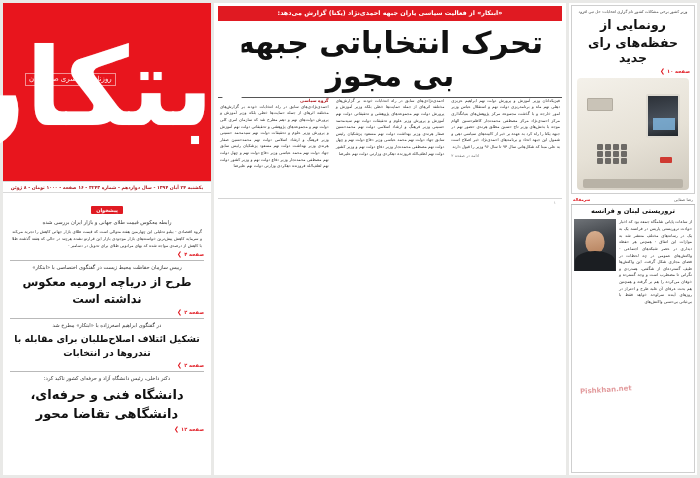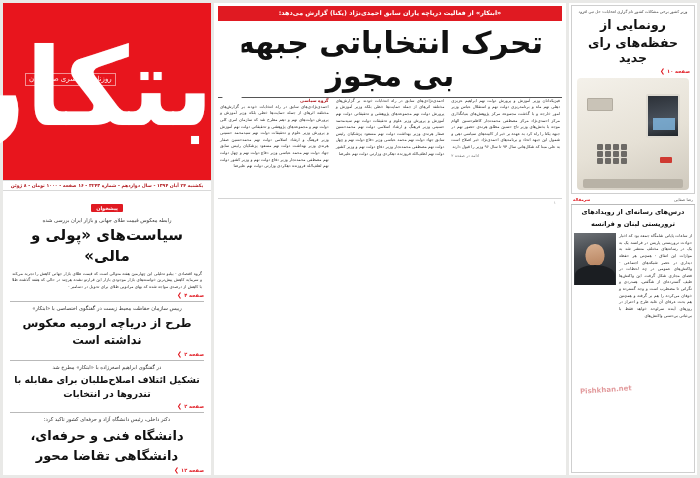--- a/index.html
+++ b/index.html
@@ -299,21 +299,20 @@
     <div class="dateline">یکشنبه ۲۴ آبان ۱۳۹۴ - سال دوازدهم - شماره ۳۲۴۳ - ۱۶ صفحه - ۱۰۰۰ تومان - ۸ ژوئن</div>
 
     <div class="rcol-inner">
 
       <div class="badge-row">
         <span class="tag-red">پیشخوان</span>
       </div>
 
       <div class="rblock">
         <div class="kicker">رابطه معکوس قیمت طلای جهانی و بازار ایران بررسی شده</div>
-        <div class="rhead-1">سیاست‌های «پولی و مالی»</div>
         <div class="body-text" style="margin-top:3px;padding:0 2px;">گروه اقتصادی - بیلبو  تحلیلی این چهارمین هفته متوالی است که قیمت طلای بازار جهانی کاهش را تجربه می‌کند و سرمایه کاهش پیش‌ترین خواسته‌های بازار موجودی بازار این قرارتو نشده هرچند در حالی که هفته گذشته طلا با کاهش از درصدی مواجه شده که بهای مرانویی طلای برای تحویل در دسامبر -</div>
         <div class="more">صفحه ۴</div>
       </div>
 
       <div class="rule sep"></div>
 
       <div class="rblock">
         <div class="kicker">رییس سازمان حفاظت محیط زیست در گفتگوی اختصاصی با «ابتکار»</div>
         <div class="rhead-2" style="margin-top:2px;">طرح از دریاچه ارومیه معکوس نداشته است</div>
         <div class="more">صفحه ۲</div>
@@ -333,21 +332,21 @@
         <div class="kicker">دکتر داخلی، رئیس دانشگاه آزاد و حرفه‌ای کشور تاکید کرد:</div>
         <div class="rhead-4" style="margin-top:2px;">دانشگاه فنی و حرفه‌ای، دانشگاهی تقاضا محور</div>
         <div class="more">صفحه ۱۲</div>
       </div>
 
     </div>
   </div>
 
   <div class="col-center">
 
-    <div class="redbar c-redbar">«ابتکار» از فعالیت دریاچه یاران سابق احمدی‌نژاد (یکتا) گزارش می‌دهد:</div>
+    <div class="redbar c-redbar">«ابتکار» از فعالیت سیاسی یاران جبهه احمدی‌نژاد (یکتا) گزارش می‌دهد:</div>
 
     <div class="c-headline">تحرک انتخاباتی جبهه بی مجوز</div>
 
     <div class="rule-dark"></div>
 
     <div class="c-cols">
       <div>
         <div class="c-byline">گروه سیاسی</div>
         <div class="body-text">احمدی‌نژادی‌های سابق در راه انتخابات خودند بر گزارش‌های مختلفه اثرهای از جمله حمایت‌ها خطی بلکه وزیر آموزش و پرورش دولت‌های نهم و دهم مطرح شد که سازمان امری کلی دولت نهم و مجموعه‌های پژوهشی و تحقیقاتی دولت نهم آموزش و پرورش وزیر علوم و تحقیقات دولت نهم سیدمحمد حسینی وزیر فرهنگ و ارشاد اسلامی دولت نهم محمدحسین صفار هرندی وزیر بهداشت دولت نهم مسعود پزشکیان رئیس سابق جهاد دولت نهم محمد عباسی وزیر دفاع دولت نهم و چهل دولت نهم مصطفی محمدنجار وزیر دفاع دولت نهم و وزیر کشور دولت نهم لطف‌الله فروزنده دهکردی وزارتی دولت نهم علیرضا</div>
       </div>
@@ -396,21 +395,20 @@
       </div>
     </div>
 
     <div class="op-head-row">
       <span>رضا صفایی</span>
       <span class="dot">سرمقاله</span>
     </div>
     <div class="rule"></div>
 
     <div style="position:relative;flex:1;overflow:hidden;border:1px solid #cfcfcf;border-top:none;padding-top:2px;">
-      <div class="op-title">درس‌های رسانه‌ای از رویدادهای</div>
       <div class="op-title" style="padding-top:0;">تروریستی لبنان و فرانسه</div>
       <div class="op-body">
         <div class="op-portrait"></div>
         <div class="op-text body-text">از ساعات پایانی شامگاه جمعه بود که اخبار حوادث تروریستی پاریس در فرانسه یک به یک در رسانه‌های مختلف منتشر شد به موازات این اتفاق - همچنی هر حفظه دیداری در عصر شبکه‌های اجتماعی - واکنش‌های عمومی در چه لحظات در فضای مجازی شکل گرفت. این واکنش‌ها طیف گسترده‌ای از شگفتی، همدردی و نگرانی تا مضطرب است و وجه گسترده و خوفان می‌کرده را هم بر گرفته و همچنین هم بحث عرفای آن غلبه طرح و احتراز در روزهای آینده سرلوحه خواهد فقط با بی‌ثباتی بی‌حسی واکنش‌های</div>
       </div>
       <div class="wm">Pishkhan.net</div>
     </div>
 
   </div>
 

